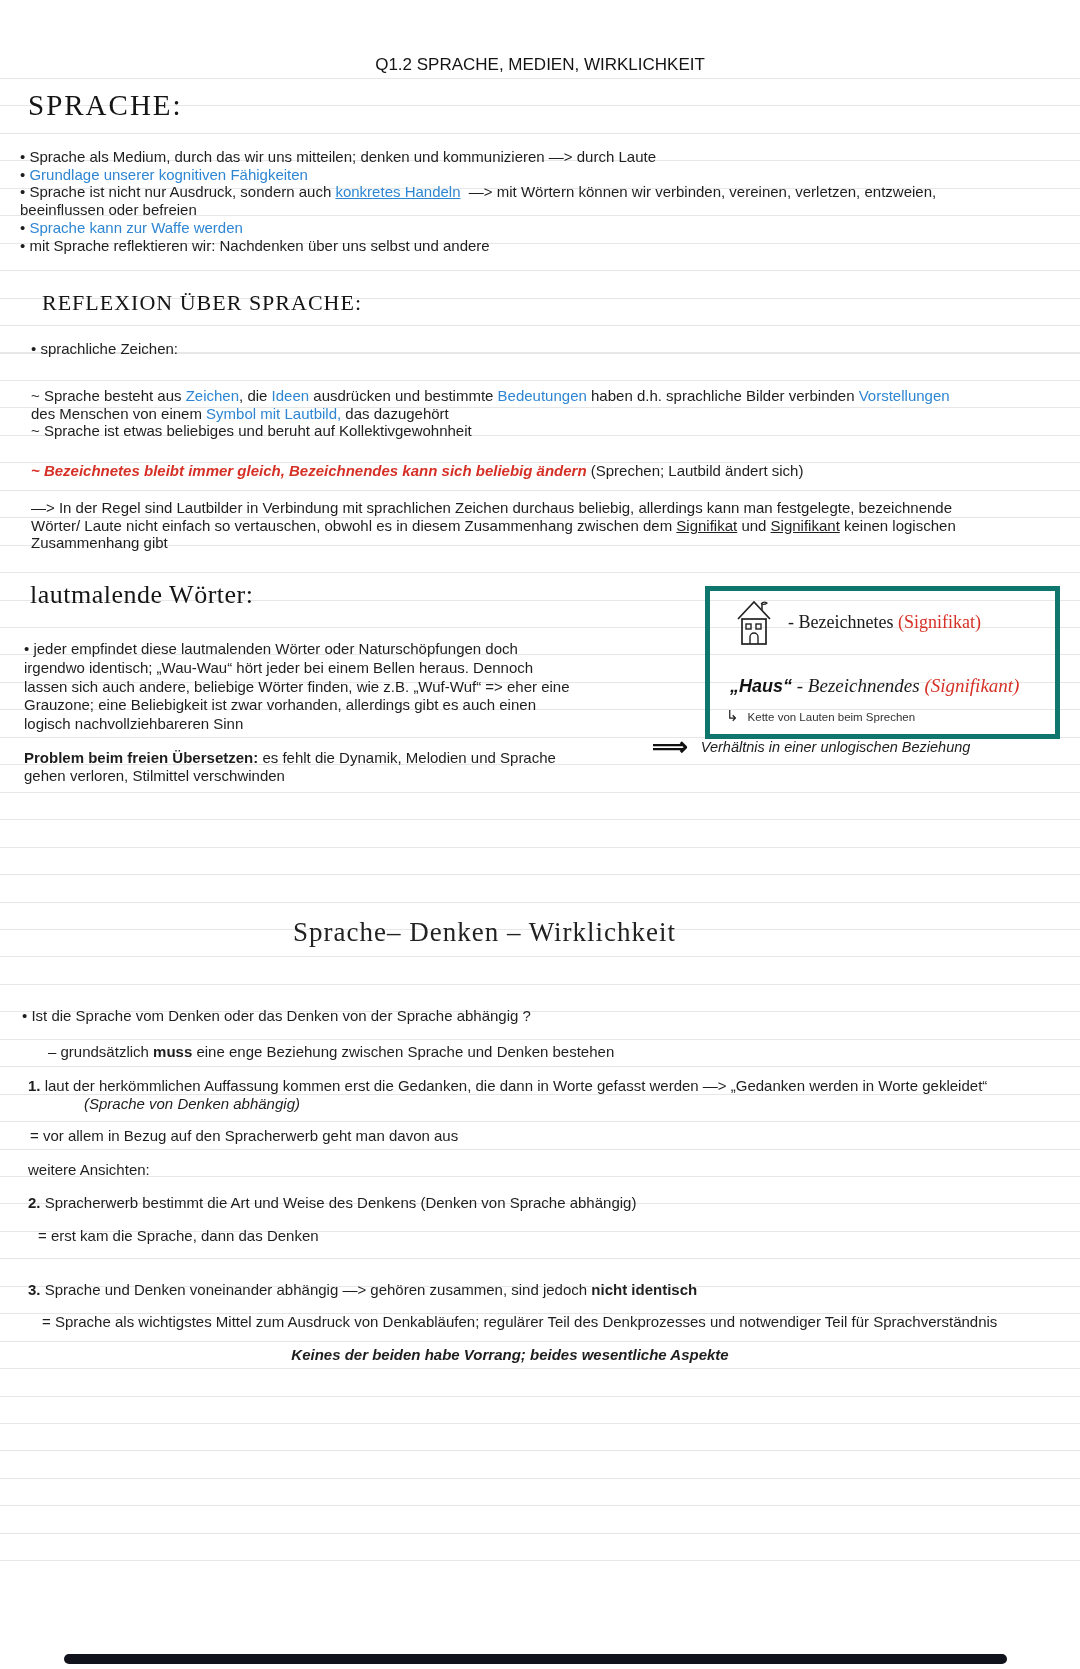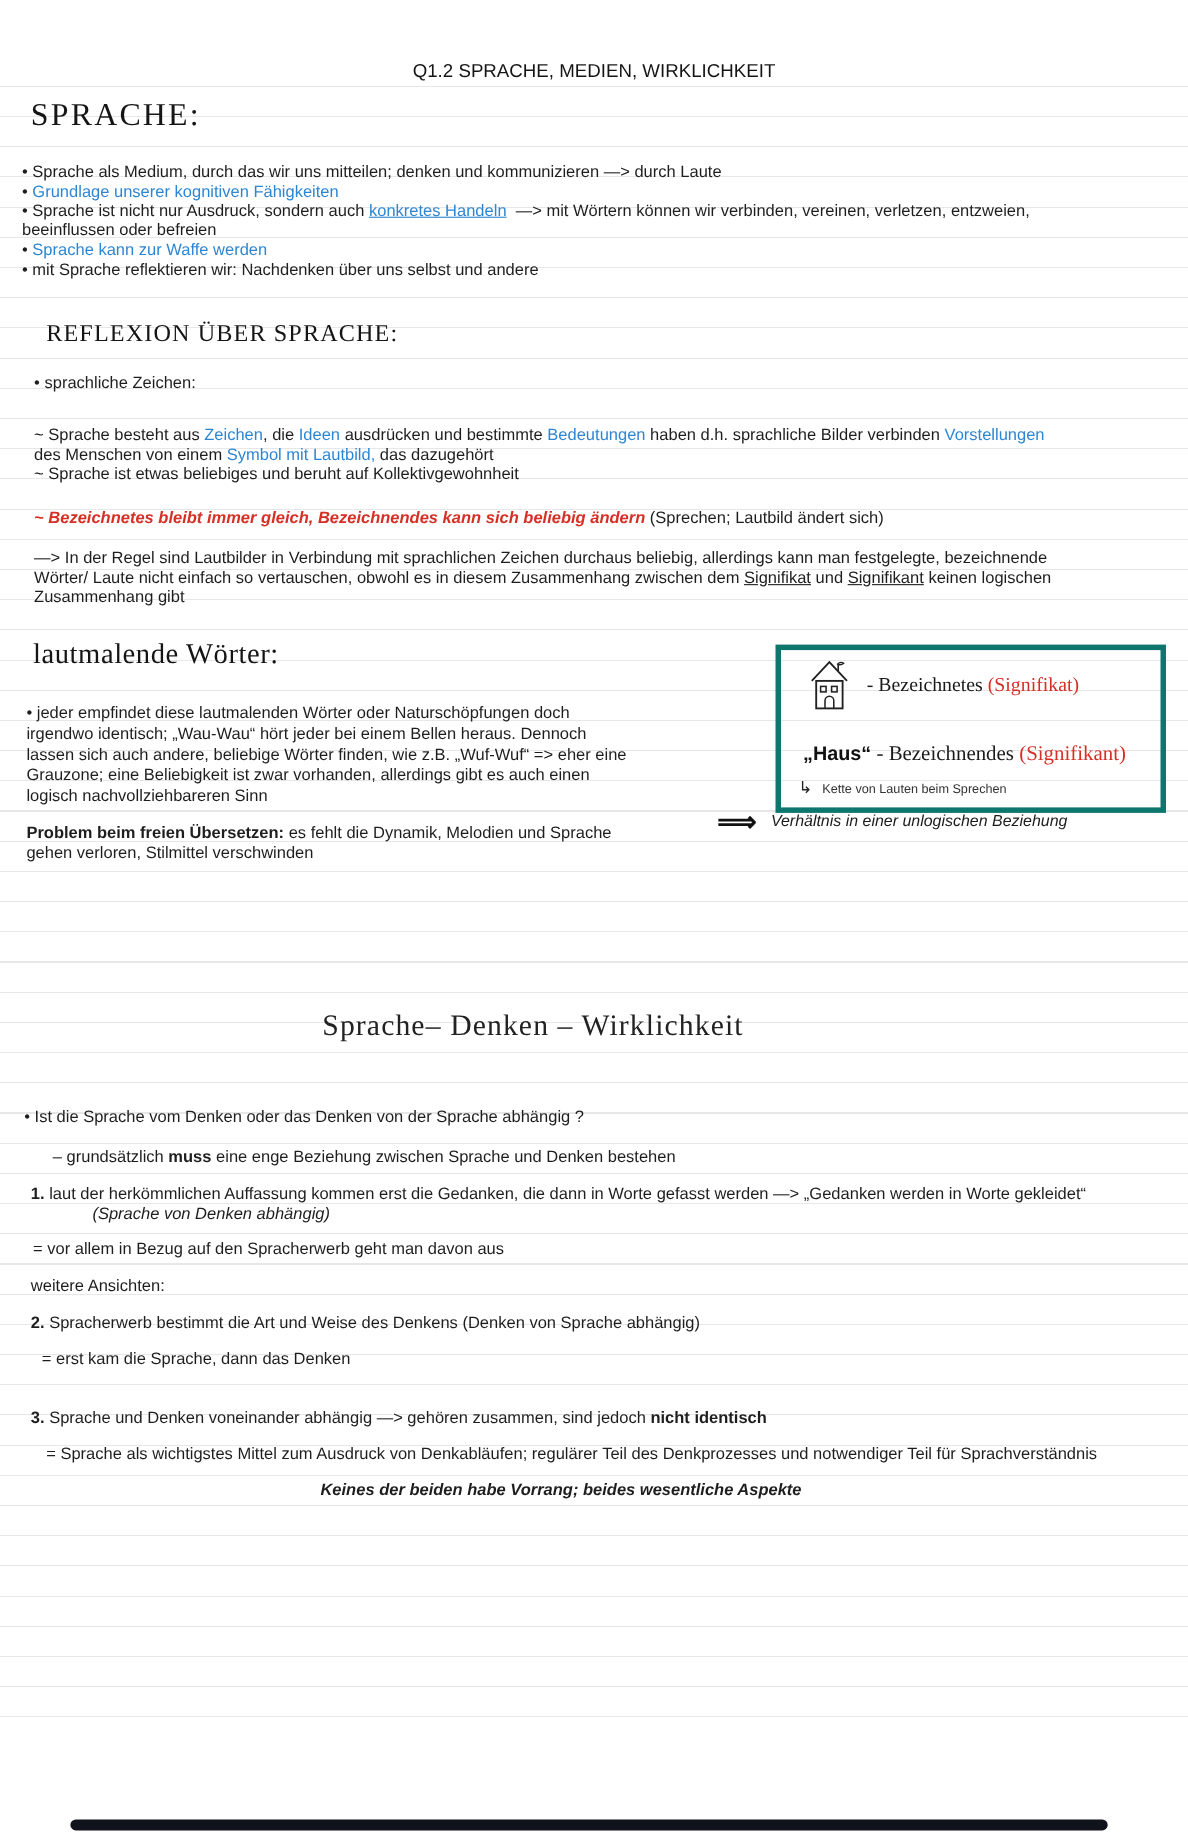--- a/index.html
+++ b/index.html
@@ -19,21 +19,21 @@
   .seg-b{font-weight:bold;text-align:right;}
   .seg-i{}
   .seg-bi{font-weight:bold;font-style:italic;}
   .seg-blue{color:var(--blue);}
   .seg-blueu{color:var(--blue);text-decoration:underline;}
   .seg-u{text-decoration:underline;}
   .seg-rb{color:var(--red);font-weight:bold;font-style:italic;}
   .sign-box{position:absolute;left:705px;top:586px;width:345px;height:143px;border:5px solid #0f766e;background:transparent;}
   .sb-row1{position:absolute;left:26px;top:8px;display:flex;align-items:center;}
   .sb-text1{font-family:"Liberation Serif",serif;font-size:18px;margin-left:16px;color:#1a1a1a;}
-  .sb-row2{position:absolute;left:20px;top:84px;font-family:"Liberation Serif",serif;font-size:19px;color:#1a1a1a;}
+  .sb-row2{position:absolute;left:20px;top:84px;font-family:"Liberation Serif",serif;font-size:19px;color:#1a1a1a;font-style:italic;}
   .sb-haus{font-family:"Liberation Sans",sans-serif;font-size:18px;font-weight:bold;color:#111;}
   .sb-red{color:var(--red);}
   .sb-row3{position:absolute;left:16px;top:116px;font-size:11.5px;color:#333;}
   .sb-hook{font-size:15px;margin-right:9px;color:#222;}
   .imply-row{position:absolute;left:652px;top:732px;display:flex;align-items:center;}
   .imply{font-size:25px;font-weight:bold;margin-right:13px;color:#111;}
   .imply-text{font-style:italic;font-size:14.5px;color:#1c1c1c;}
   .bottom-bar{position:absolute;left:64px;top:1654px;width:943px;height:10px;background:#10121c;border-radius:5px;}
   .house{display:block;}
 </style>

